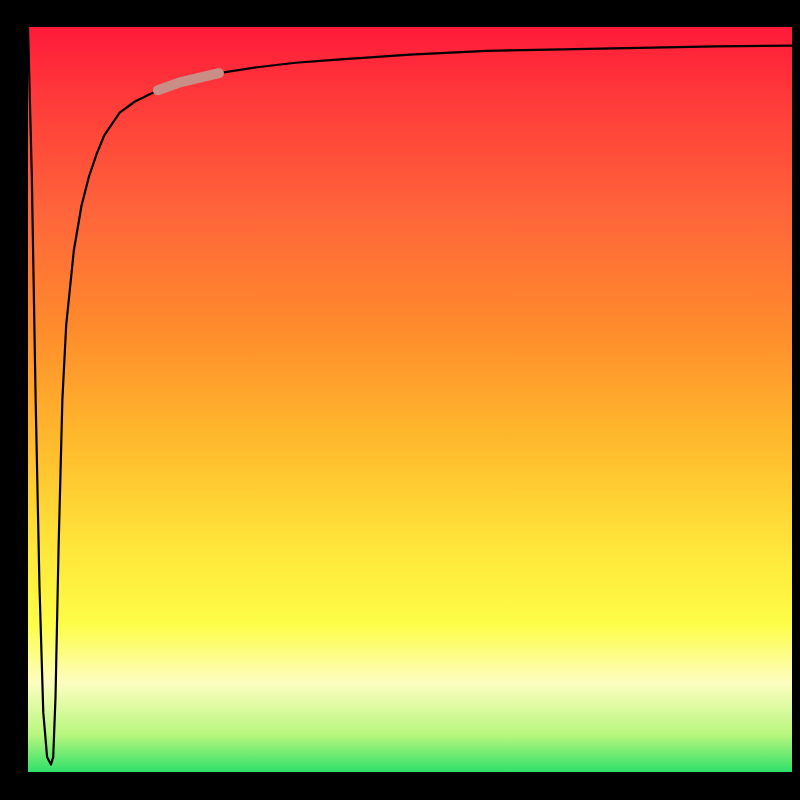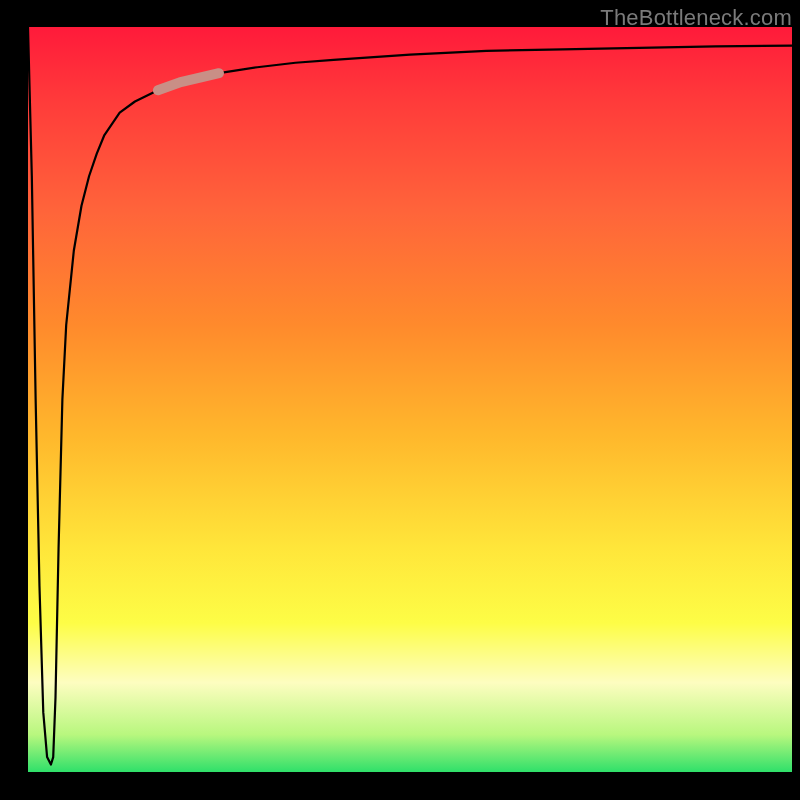--- a/index.html
+++ b/index.html
@@ -58,14 +58,13 @@
 <body>
 
 <div class="chart-container">
   <div class="plot-area"></div>
 
   <svg class="overlay" viewBox="0 0 764 745" preserveAspectRatio="none">
     <path id="curve-path" fill="none" stroke="#000000" stroke-width="2.2" stroke-linejoin="round" stroke-linecap="round" d="M0.00 0.00 L3.82 149.00 L7.64 372.50 L11.46 558.75 L15.28 685.40 L19.10 730.10 L22.92 737.55 L25.21 730.10 L27.50 670.50 L30.56 521.50 L34.38 372.50 L38.20 298.00 L45.84 223.50 L53.48 178.80 L61.12 149.00 L68.76 126.65 L76.40 108.02 L91.68 85.67 L106.96 74.50 L129.88 63.32 L152.80 55.13 L191.00 46.19 L229.20 40.23 L267.40 35.76 L305.60 32.78 L382.00 27.57 L458.40 23.84 L534.80 22.35 L611.20 20.86 L687.60 19.37 L764.00 18.63"></path>
     <path id="highlight-path" fill="none" stroke="#c98f86" stroke-width="10" stroke-linecap="round" d="M129.88 63.32 L152.80 55.13 L191.00 46.19"></path>
   </svg>
 
-  <div class="watermark">TheBottleneck.com</div>
 </div>
 
 </body></html>

